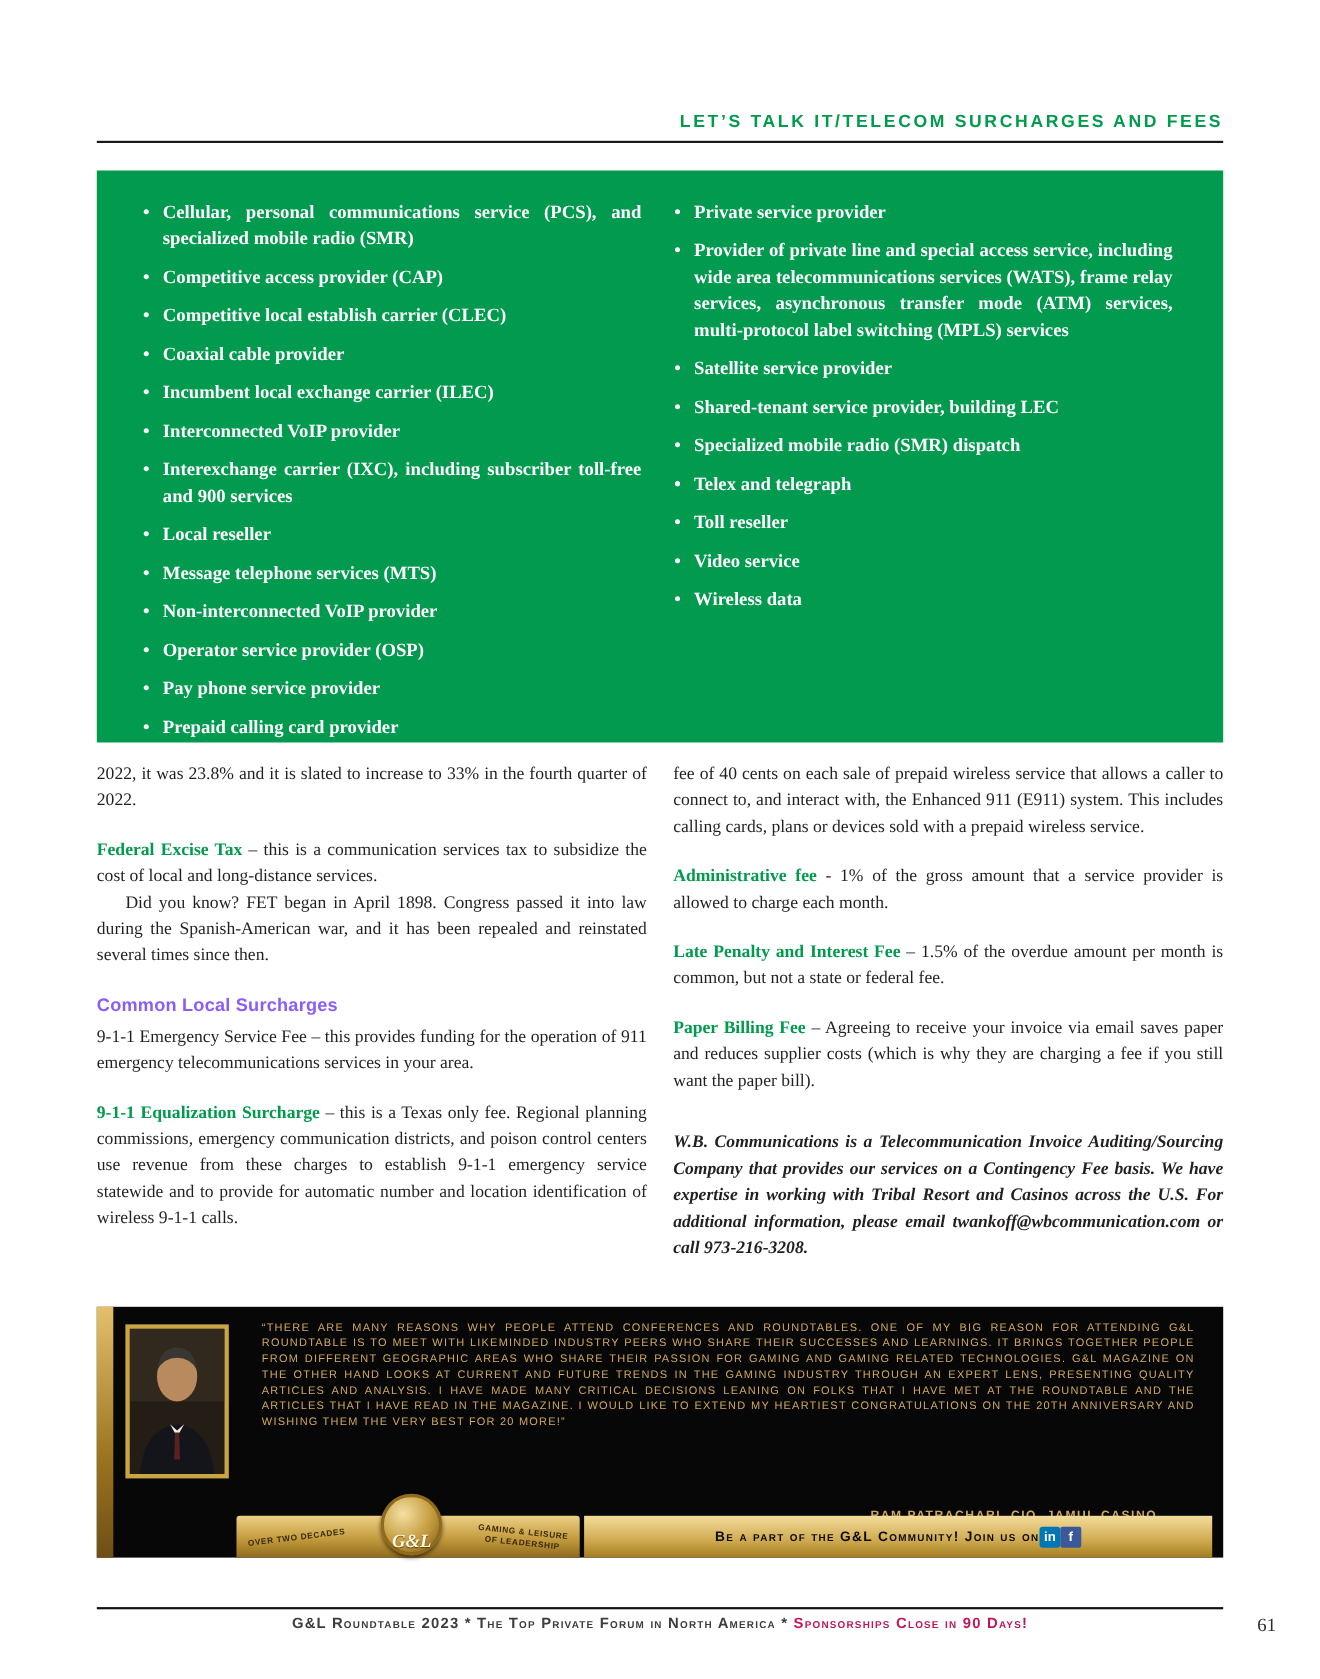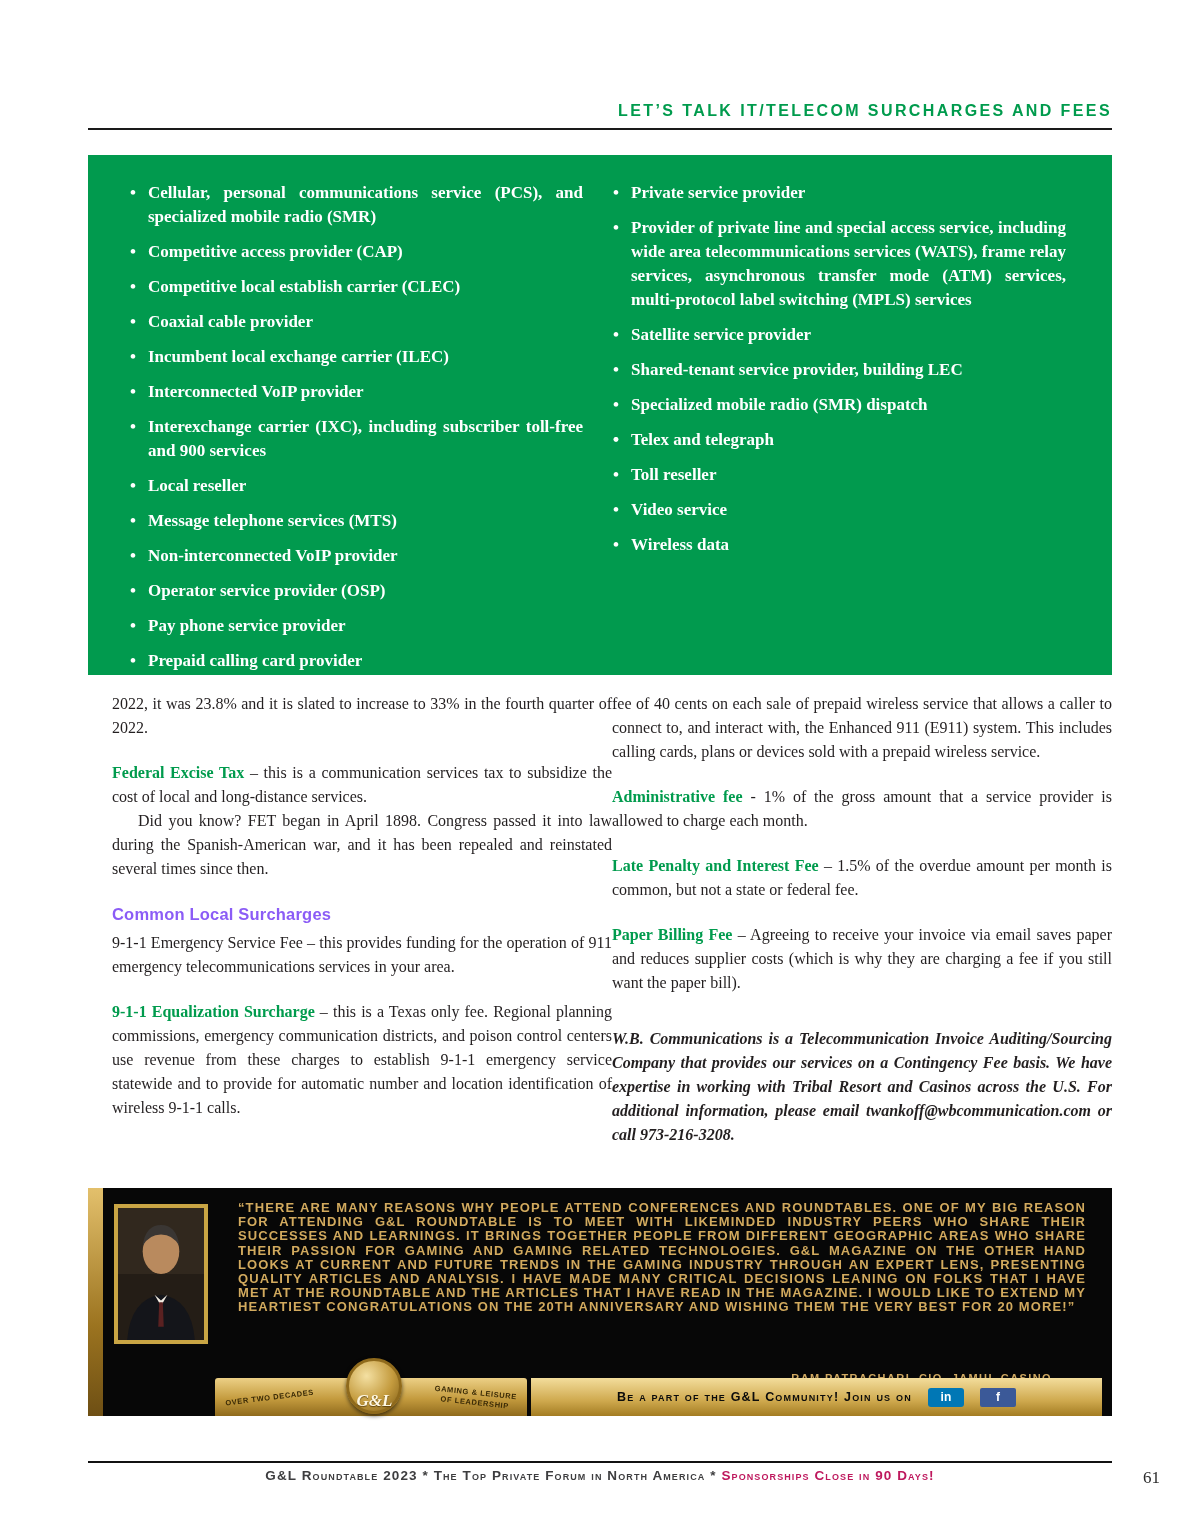--- a/index.html
+++ b/index.html
@@ -32,22 +32,22 @@
   .gb-col{list-style:none;margin:0;padding:0;flex:1;}
   .gb-item{
     position:relative;padding-left:20px;margin-bottom:11px;
     color:#ffffff;font-weight:bold;font-size:17px;line-height:24px;
     text-align:justify;
   }
   .gb-bullet{position:absolute;left:2px;top:0;}
   
   .article{
     position:absolute;top:692px;left:88px;width:1024px;
-    display:flex;
-    font-size:16px;line-height:24px;justify-content:flex-end;
+    display:flex;gap:24px;
+    font-size:16px;line-height:24px;
   }
   .art-col{width:500px;text-align:justify;}
   .bp{margin:0 0 21px 0;}
   .bp.tight{margin-bottom:0;}
   .bp.indent{text-indent:26px;}
   .lead{color:#009b4d;font-weight:bold;}
   .subhead{
     font-family:"Liberation Sans", sans-serif;
     color:#8b5cf6;font-size:16.5px;font-weight:bold;
     margin:0 0 5px 0;letter-spacing:.2px;text-align:left;
@@ -64,21 +64,21 @@
   }
   .ad-photo{
     position:absolute;left:26px;top:16px;width:94px;height:140px;
     border:4px solid #c9a544;background:#1c1713;box-sizing:border-box;
   }
   .ad-photo svg{display:block;width:100%;height:100%;}
   .ad-quote{
     margin:0;position:absolute;left:150px;right:26px;top:13px;
     color:#d2aa5e;
     font-family:"Liberation Sans", sans-serif;
-    font-weight:bold;font-size:13px;line-height:14.2px;
+    font-weight:normal;font-size:10px;line-height:14.2px;
     letter-spacing:1.1px;text-transform:uppercase;text-align:justify;
   }
   .ad-attribution{
     margin:12px;position:absolute;right:48px;top:172px;
     color:#cfa861;font-family:"Liberation Sans", sans-serif;
     font-weight:bold;font-size:11px;letter-spacing:1.4px;
     text-transform:uppercase;
   }
   .ad-bottom{
     position:absolute;left:15px;right:0;bottom:0;height:38px;
@@ -109,31 +109,31 @@
     background:radial-gradient(circle at 35% 30%,#f4e0a2,#c49b3e 55%,#7c5a14);
     border:3px solid #8f6a1c;box-sizing:border-box;
     display:flex;align-items:flex-end;justify-content:center;
     box-shadow:0 2px 4px rgba(0,0,0,.6);
   }
   .medallion-text{
     font-family:"Liberation Serif", serif;font-style:italic;font-weight:bold;
     font-size:17px;color:#fff8e2;text-shadow:0 1px 1px #5d430e;
   }
   .cta-bar{
-    flex:1;display:flex;align-items:center;justify-content:center;gap:16px;
+    flex:1;display:flex;align-items:center;justify-content:center;gap:0;
     background:linear-gradient(180deg,#f3dd9c,#cfa94e 60%,#a37c22);
     margin-left:4px;
   }
   .cta-text{
     font-family:"Liberation Sans", sans-serif;font-weight:bold;
     font-size:12.5px;color:#0b0b0b;letter-spacing:1.2px;
     font-variant:small-caps;
   }
   .social{
-    width:36px;height:19px;border-radius:3px;
+    width:19px;height:19px;border-radius:3px;
     display:inline-flex;align-items:center;justify-content:center;
     font-family:"Liberation Sans", sans-serif;font-weight:bold;
     font-size:12px;color:#ffffff;cursor:pointer;
   }
   .social.linkedin{background:#0077b5;}
   .social.facebook{background:#3b5998;border-radius:2px;}
   .ad-bottom-end{width:10px;background:transparent;}
   
   .footer-rule{
     position:absolute;top:1461px;left:88px;width:1024px;height:2px;background:#111;

